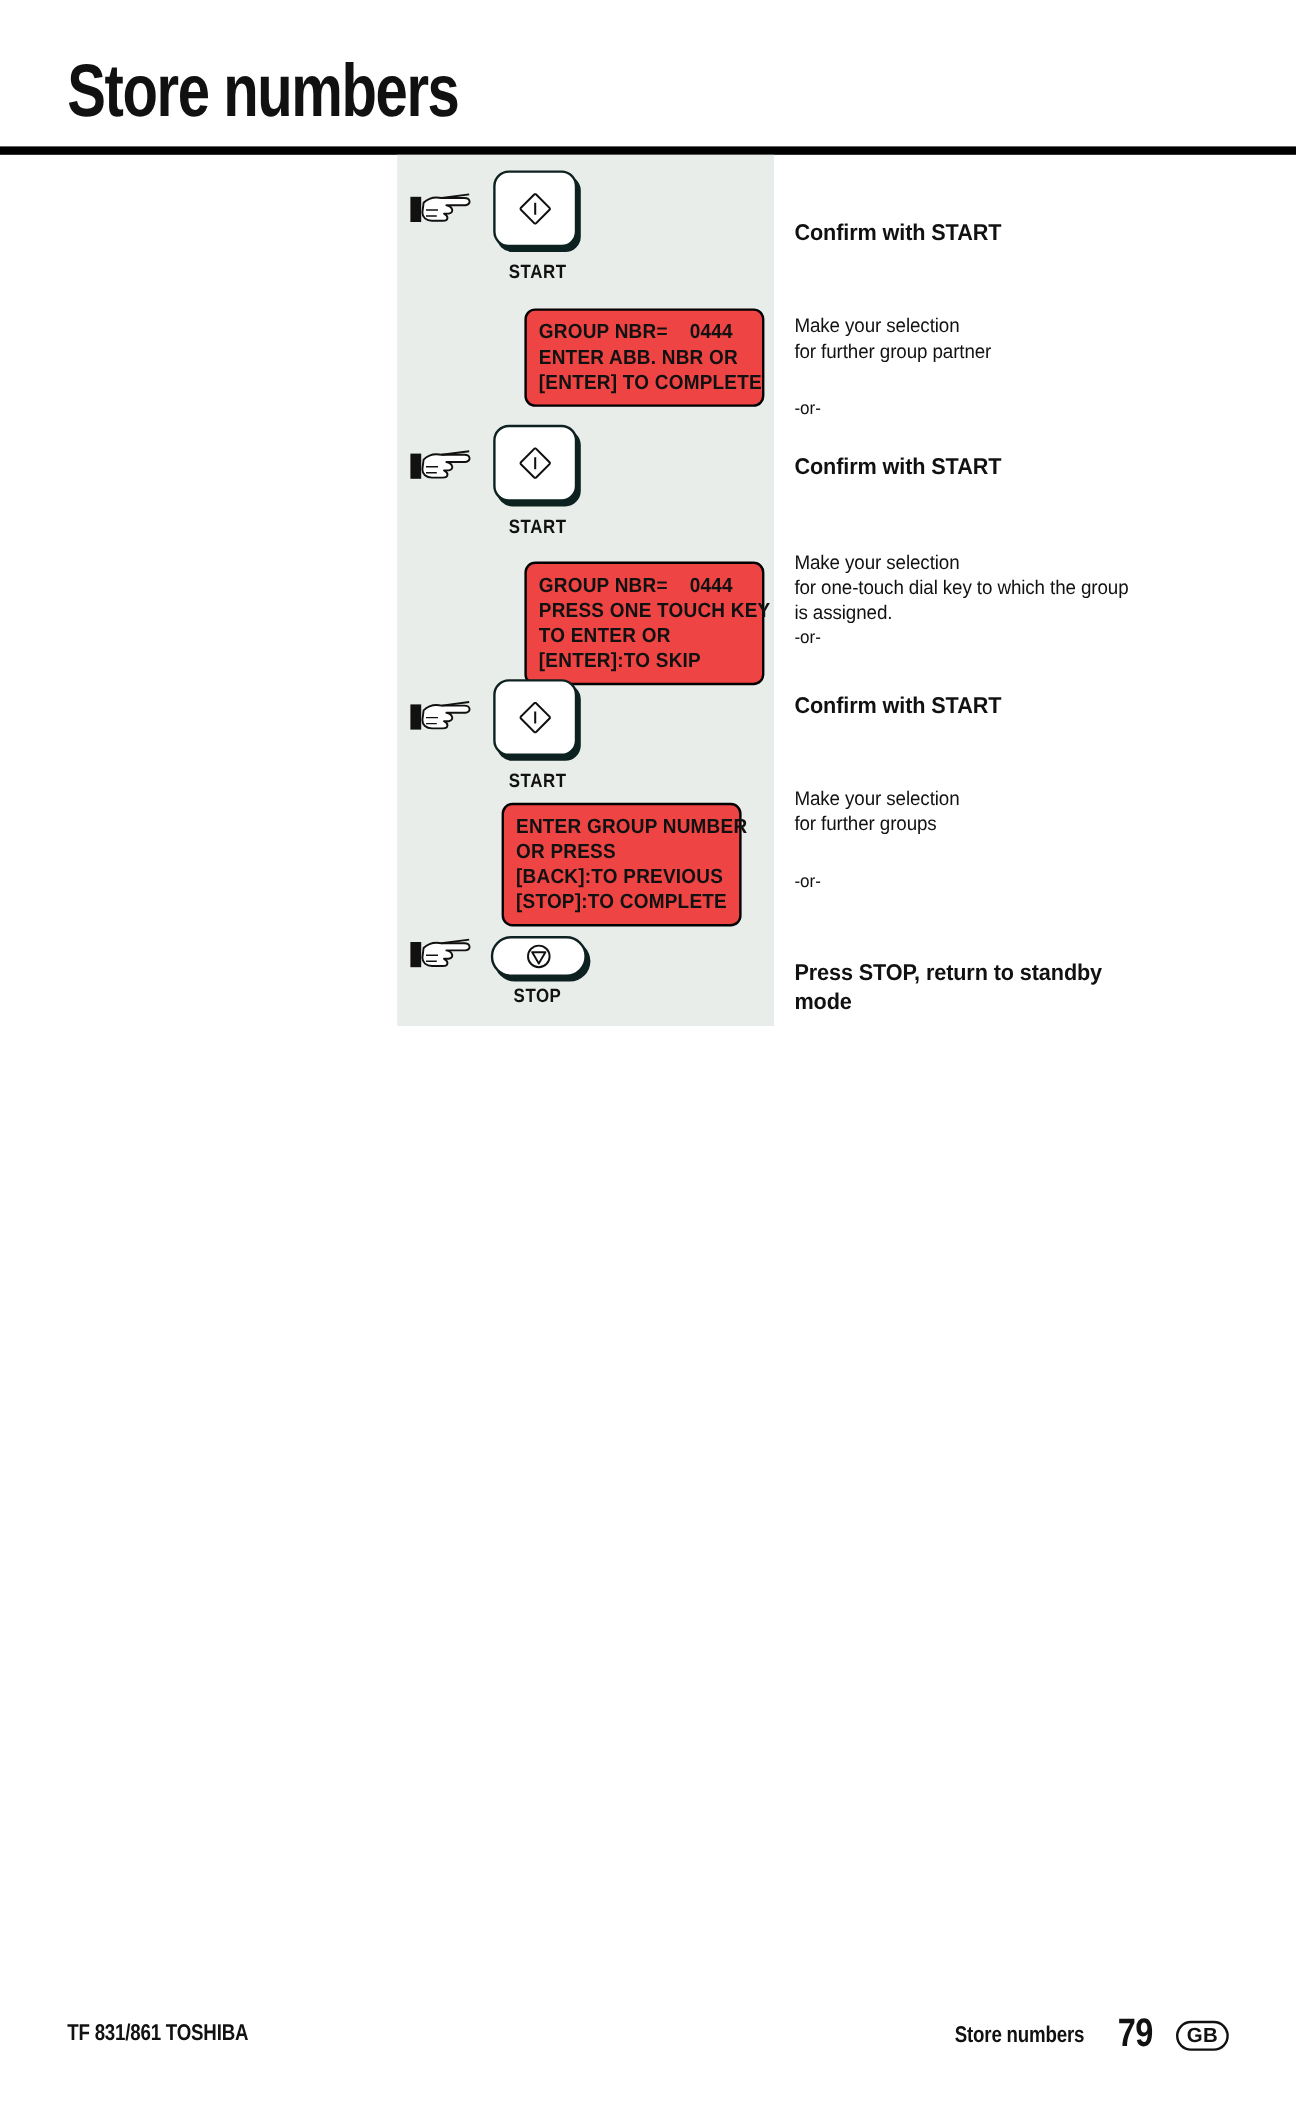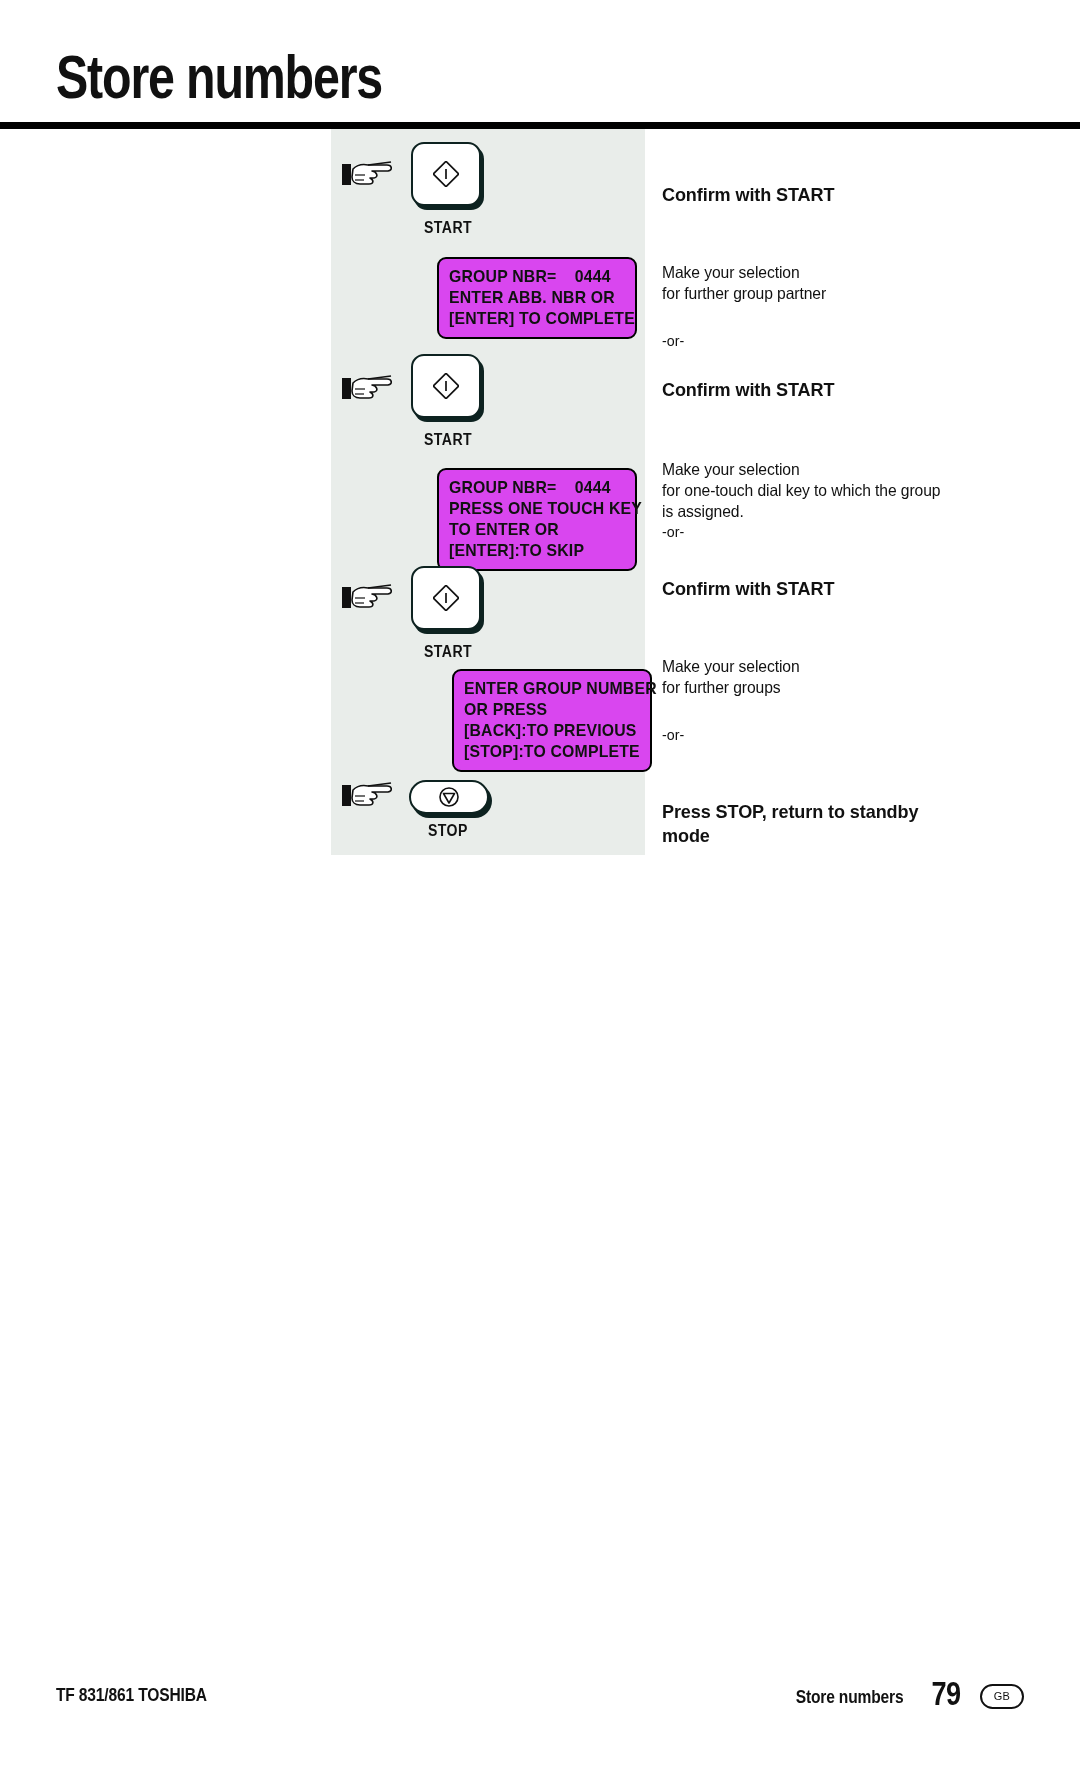--- a/index.html
+++ b/index.html
@@ -102,21 +102,21 @@
     transform-origin: left top;
     white-space: nowrap;
     color: #111111;
   }
 
   
   .lcd {
     position: absolute;
     border: 2.5px solid #000000;
     border-radius: 9px;
-    background: #d946ef;
+    background: #ef4444;
     box-sizing: border-box;
     padding: 7px 4px 8px 10px;
     width: 200px;
   }
   .lcd-line {
     font-size: 17px;
     line-height: 21px;
     font-weight: bold;
     letter-spacing: 0.2px;
     transform: scaleX(0.93);
@@ -194,23 +194,23 @@
   #footer-lang {
     position: absolute;
     right: 56px;
     top: 1684px;
     width: 44px;
     height: 25px;
     border: 2px solid #111111;
     border-radius: 13px;
     box-sizing: border-box;
     text-align: center;
-    font-size: 11px;
+    font-size: 17px;
     line-height: 21px;
-    font-weight: normal;
+    font-weight: bold;
     letter-spacing: 0.3px;
   }
 </style>
 </head>
 <body>
 
 <div id="page-title">Store numbers</div>
 <div id="title-rule"></div>
 
 <div id="flow-panel"></div>
@@ -304,21 +304,21 @@
       <line x1="13" y1="8" x2="13" y2="18" stroke="#111" stroke-width="1.7"></line>
     </svg>
   </span>
 </div>
 <div class="btn-caption" style="left:424px; top:643px;">START</div>
 
 <div class="note" style="top:577px;">
   <div class="note-head">Confirm with START</div>
 </div>
 
-<div class="lcd" style="left:452px; top:669px;">
+<div class="lcd" style="left:418px; top:669px;">
   <div class="lcd-line">ENTER GROUP NUMBER</div>
   <div class="lcd-line">OR PRESS</div>
   <div class="lcd-line">[BACK]:TO PREVIOUS</div>
   <div class="lcd-line">[STOP]:TO COMPLETE</div>
 </div>
 
 <div class="note" style="top:656px;">
   <div class="note-body">Make your selection</div>
   <div class="note-body">for further groups</div>
 </div>

